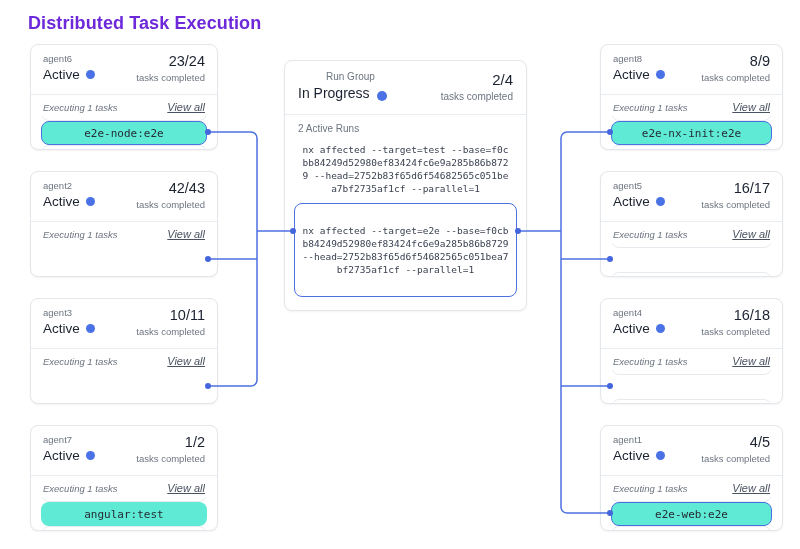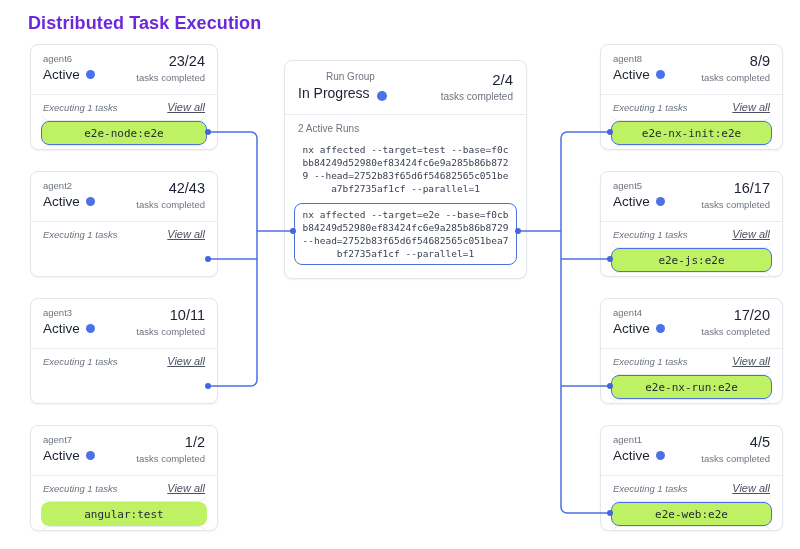--- a/index.html
+++ b/index.html
@@ -45,21 +45,21 @@
   }
   .view-all{color:#4a5160;text-decoration:underline;font-size:11px;cursor:pointer;}
   .task-list{position:relative;height:34px;overflow:hidden;}
   .ghost{
     position:absolute;left:0;right:0;height:24px;border:1px solid #ccd2da;
     border-radius:8px;opacity:.45;background:#fff;
   }
   .ghost.top{top:-19px;} .ghost.bottom{top:29px;}
   .task{
     position:absolute;top:5px;left:0;right:0;height:24px;border-radius:8px;
-    background:#bef264;display:flex;align-items:center;justify-content:center;
+    background:#5eead4;display:flex;align-items:center;justify-content:center;
     font-family:"DejaVu Sans Mono", monospace;font-size:11px;color:#262b36;
     border:1.5px solid transparent;cursor:pointer;
   }
   .task.linked{border-color:var(--accent);}
 
   .panel{
     position:absolute;left:284px;top:60px;width:243px;
     background:#fff;border:1px solid var(--card-border);border-radius:8px;
     box-shadow:0 1px 2px rgba(16,24,40,.05);padding-bottom:8px;
   }
@@ -71,21 +71,21 @@
   .panel-status{display:flex;align-items:flex-end;gap:7px;font-size:14px;color:var(--ink);}
   .panel-status .dot{width:10px;height:10px;}
   .runs-count{font-size:15px;color:var(--ink);margin-bottom:3px;text-align:right;}
   .panel-body{padding:8px 9px 0;}
   .active-runs{font-size:10px;color:var(--gray);margin:0 4px 6px;}
   .cmd{
     font-family:"DejaVu Sans Mono", monospace;font-size:9.5px;line-height:13px;
     color:#3a4150;text-align:center;word-break:break-all;
     padding:2px 5px;border:1.5px solid transparent;border-radius:8px;margin-bottom:5px;
   }
-  .cmd.highlighted{border-color:var(--accent);padding:4px 5px;cursor:pointer;}
+  .cmd.highlighted{border-color:var(--accent);padding:20px 5px;cursor:pointer;}
 
   .connectors{position:absolute;left:0;top:0;pointer-events:none;z-index:5;}
 </style>
 </head>
 <body>
 
 <div class="page-title">Distributed Task Execution</div>
 
 <div class="col col-left" id="left-col">
     <div class="card">
@@ -224,47 +224,45 @@
         <div class="small-gray">tasks completed</div>
       </div>
     </div>
     <div class="card-body">
       <div class="exec-row">
         <span class="small-gray">Executing 1 tasks</span>
         <span class="view-all">View all</span>
       </div>
       <div class="task-list">
         <div class="ghost top"></div>
-        <div class="task linked">e2e-js:e2e</div>
         <div class="ghost bottom"></div>
       </div>
     </div>
   </div>
     <div class="card">
     <div class="card-header">
       <div>
         <div class="agent-name">agent4</div>
         <div class="status-row">
           <span>Active</span>
           <span class="dot"></span>
         </div>
       </div>
       <div class="header-right">
-        <div class="count">17/20</div>
-        <div class="small-gray">tasks completed</div>
-      </div>
-    </div>
-    <div class="card-body">
-      <div class="exec-row">
-        <span class="small-gray">Executing 1 tasks</span>
-        <span class="view-all">View all</span>
-      </div>
-      <div class="task-list">
-        <div class="ghost top"></div>
-        <div class="task linked">e2e-nx-run:e2e</div>
+        <div class="count">16/18</div>
+        <div class="small-gray">tasks completed</div>
+      </div>
+    </div>
+    <div class="card-body">
+      <div class="exec-row">
+        <span class="small-gray">Executing 1 tasks</span>
+        <span class="view-all">View all</span>
+      </div>
+      <div class="task-list">
+        <div class="ghost top"></div>
         <div class="ghost bottom"></div>
       </div>
     </div>
   </div>
     <div class="card">
     <div class="card-header">
       <div>
         <div class="agent-name">agent1</div>
         <div class="status-row">
           <span>Active</span>

